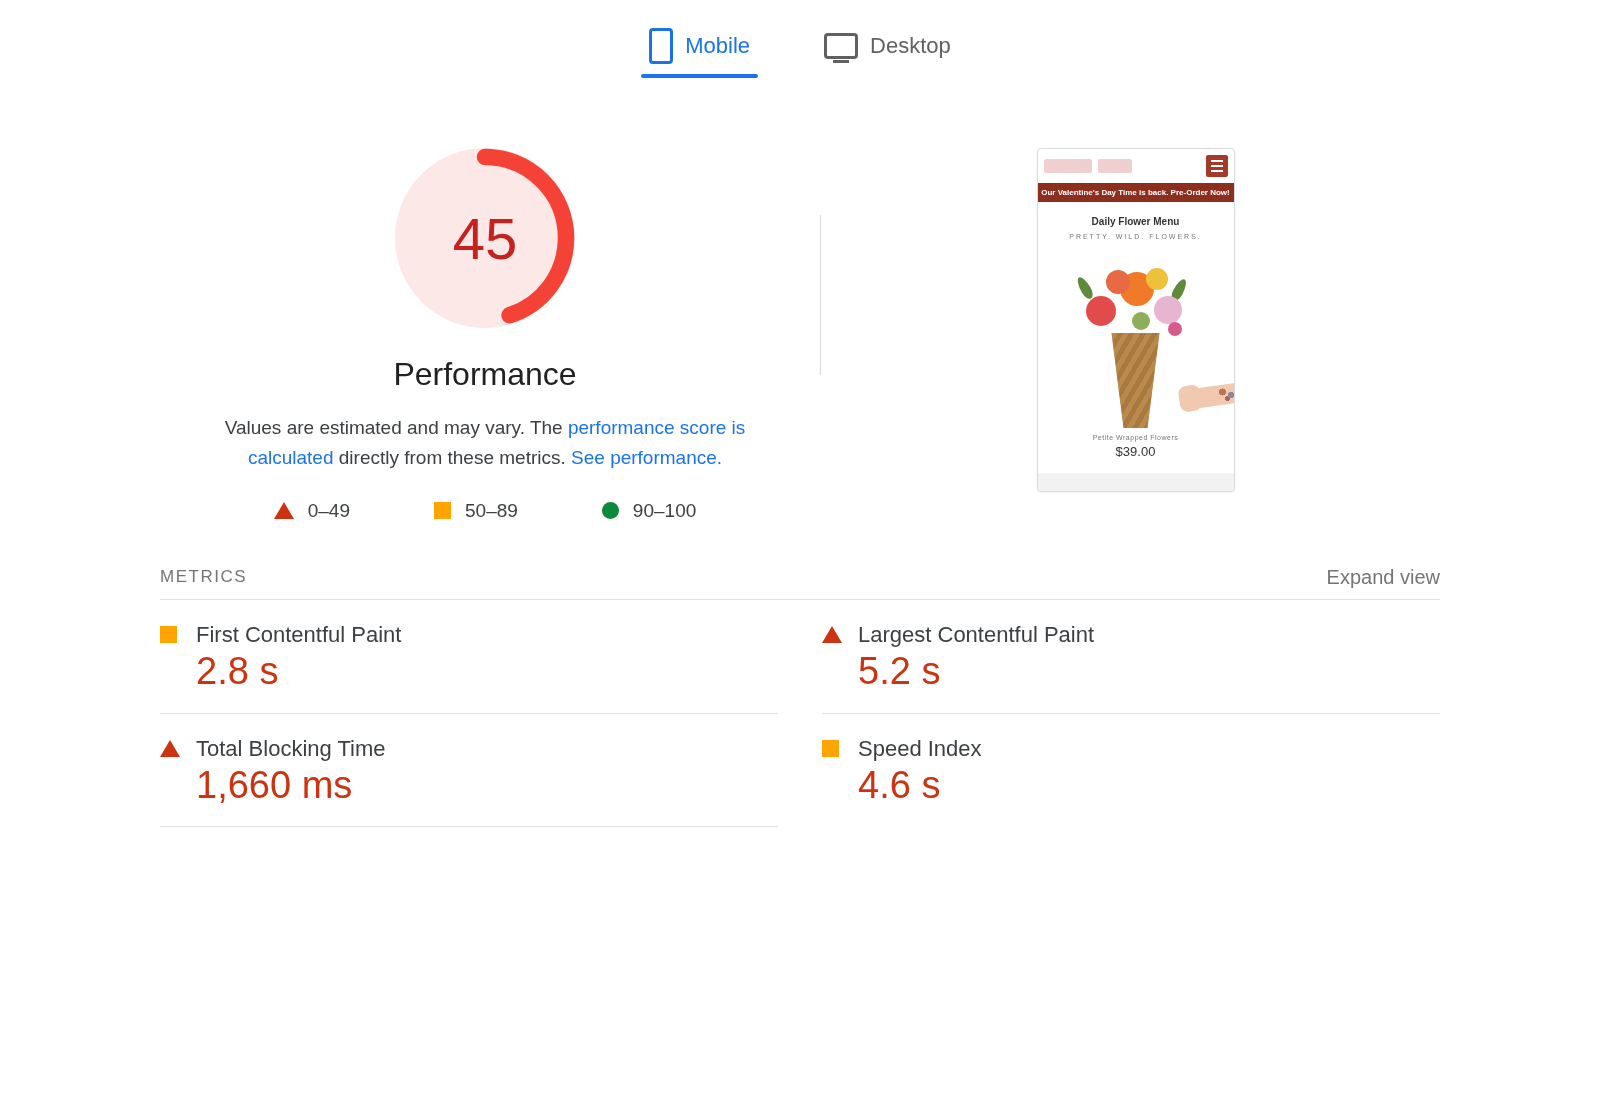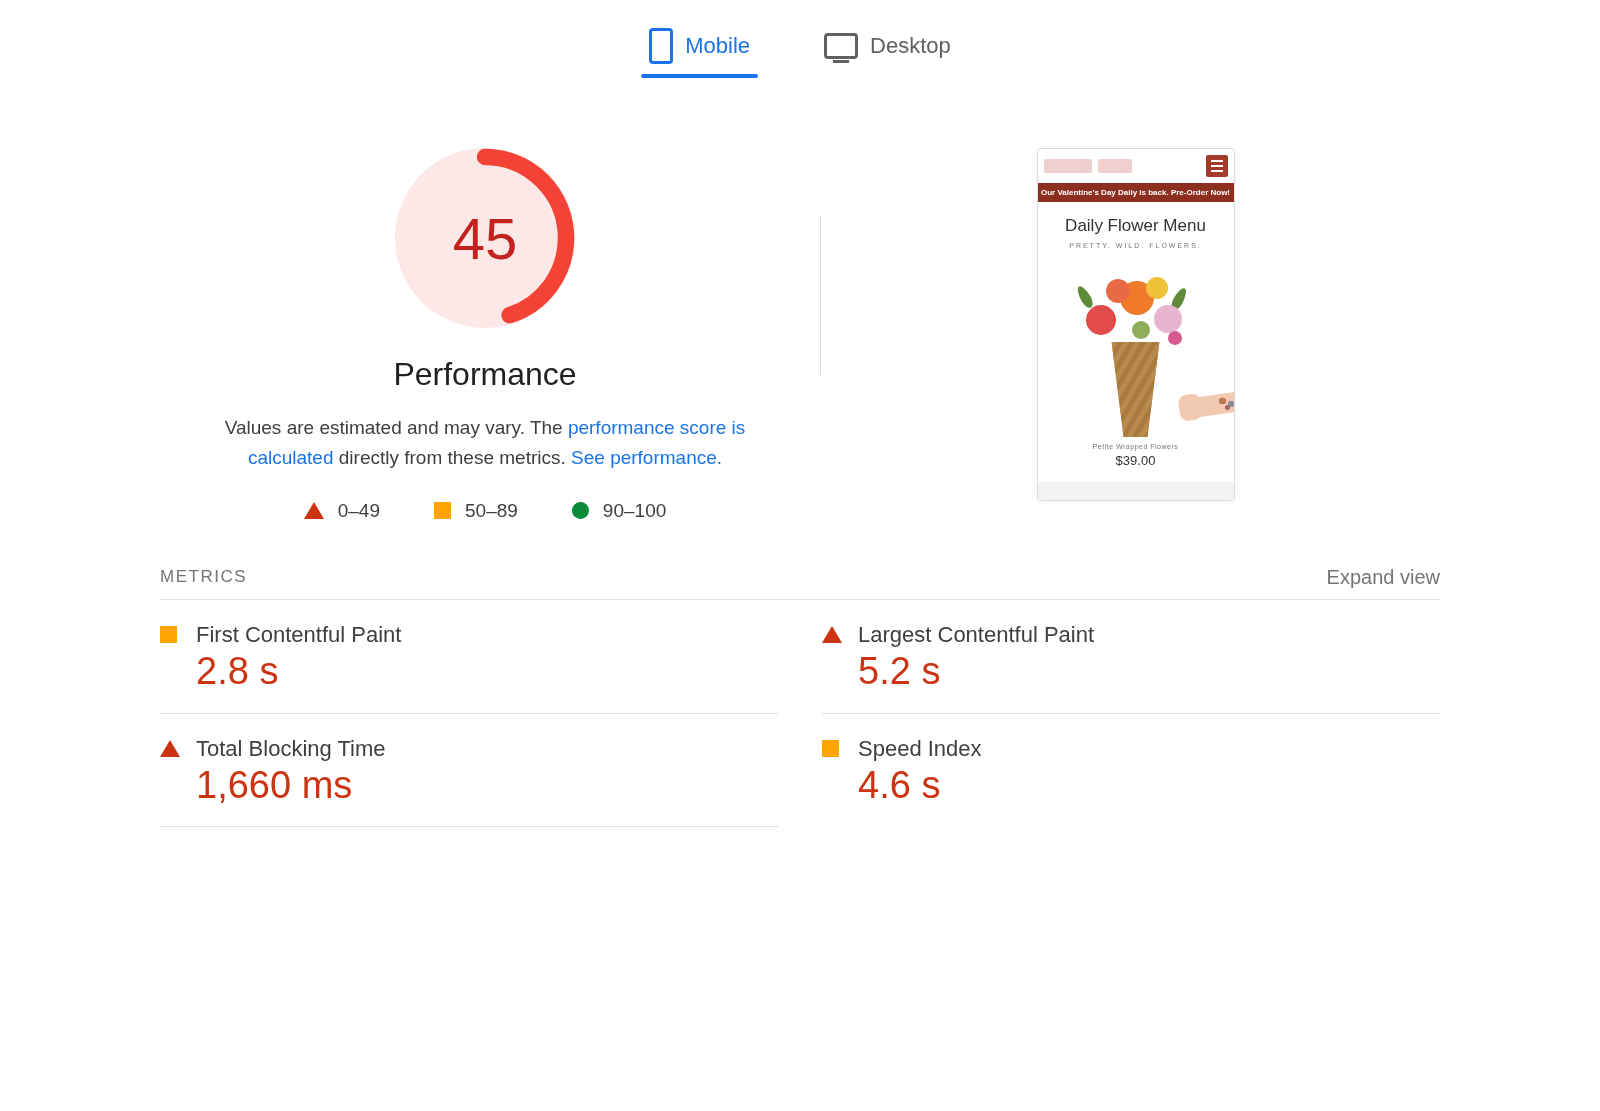--- a/index.html
+++ b/index.html
@@ -45,35 +45,35 @@
   .gauge-wrap{display:flex;justify-content:center;}
   .gauge{width:180px;height:180px;position:relative;}
   .gauge-bg{position:absolute;inset:0;border-radius:50%;background:var(--gauge-bg);}
   .gauge svg{position:absolute;inset:0;transform:rotate(-90deg);}
   .gauge-num{position:absolute;inset:0;display:flex;align-items:center;justify-content:center;font-size:58px;color:var(--gauge-text);font-weight:400;}
   .title{font-size:32px;font-weight:400;margin:28px 0 20px;}
   .desc{font-size:19px;line-height:1.6;color:#3c4043;margin:0 20px 26px;}
   .desc a{color:var(--blue);text-decoration:none;}
 
   
-  .legend{display:flex;justify-content:center;gap:54px;align-items:center;font-size:19px;color:#3c4043;}
+  .legend{display:flex;justify-content:center;gap:84px;align-items:center;font-size:19px;color:#3c4043;}
   .legend-item{display:flex;align-items:center;gap:14px;}
   .tri{width:0;height:0;border-left:10px solid transparent;border-right:10px solid transparent;border-bottom:17px solid var(--red);}
   .sq{width:17px;height:17px;background:var(--orange);}
   .circ{width:17px;height:17px;border-radius:50%;background:var(--green);}
 
   
   .thumb{width:198px;border:1px solid #dadce0;border-radius:4px;overflow:hidden;background:#fff;box-shadow:0 1px 3px rgba(0,0,0,.06);font-family:Arial,sans-serif;}
   .thumb-top{display:flex;align-items:center;justify-content:space-between;padding:6px 6px;gap:6px;}
   .blur-box{height:14px;border-radius:2px;background:linear-gradient(90deg,#f1d0cf,#eecfcf);}
   .hamburger{width:22px;height:22px;background:#a63a2a;border-radius:2px;display:flex;flex-direction:column;justify-content:center;align-items:center;gap:3px;}
   .hamburger span{display:block;width:12px;height:2px;background:#fff;}
   .banner{background:#8c2f1f;color:#fff;text-align:center;font-size:8px;font-weight:600;padding:5px 2px;}
   .thumb-body{padding:14px 8px 6px;text-align:center;}
-  .thumb-h{font-size:17px;font-weight:400;color:#333;}
+  .thumb-h{font-size:10px;font-weight:700;color:#333;}
   .thumb-sub{font-size:7px;letter-spacing:2px;color:#777;margin-top:6px;}
   .bouquet{margin:18px auto 6px;width:150px;height:170px;position:relative;background:#fff;}
   .product-name{font-size:7px;letter-spacing:.5px;color:#777;margin-top:4px;}
   .product-price{font-size:13px;font-weight:400;color:#333;margin-top:3px;margin-bottom:8px;}
   .thumb-footer{height:18px;background:#f2f2f2;}
 
   
   .metrics-bar{display:flex;align-items:center;justify-content:space-between;margin-top:44px;}
   .metrics-label{font-size:17px;letter-spacing:1.5px;color:#757575;}
   .expand{font-size:20px;color:#757575;cursor:pointer;}
@@ -160,21 +160,21 @@
         <div class="thumb-top">
           <div class="blur-box" style="width:48px"></div>
           <div class="blur-box" style="width:34px"></div>
           <div style="flex:1"></div>
           <div class="hamburger">
               <span></span>
               <span></span>
               <span></span>
             </div>
         </div>
-        <div class="banner">Our Valentine's Day Daily is back. Pre-Order Now!</div>
+        <div class="banner">Our Valentine's Day Time is back. Pre-Order Now!</div>
         <div class="thumb-body">
           <div class="thumb-h">Daily Flower Menu</div>
           <div class="thumb-sub">PRETTY. WILD. FLOWERS.</div>
           <div class="bouquet">
             <div class="flowers">
               <span class="leaf l1"></span>
                 <span class="leaf l2"></span>
               <span class="fl a"></span>
                 <span class="fl b"></span>
                 <span class="fl c"></span>

